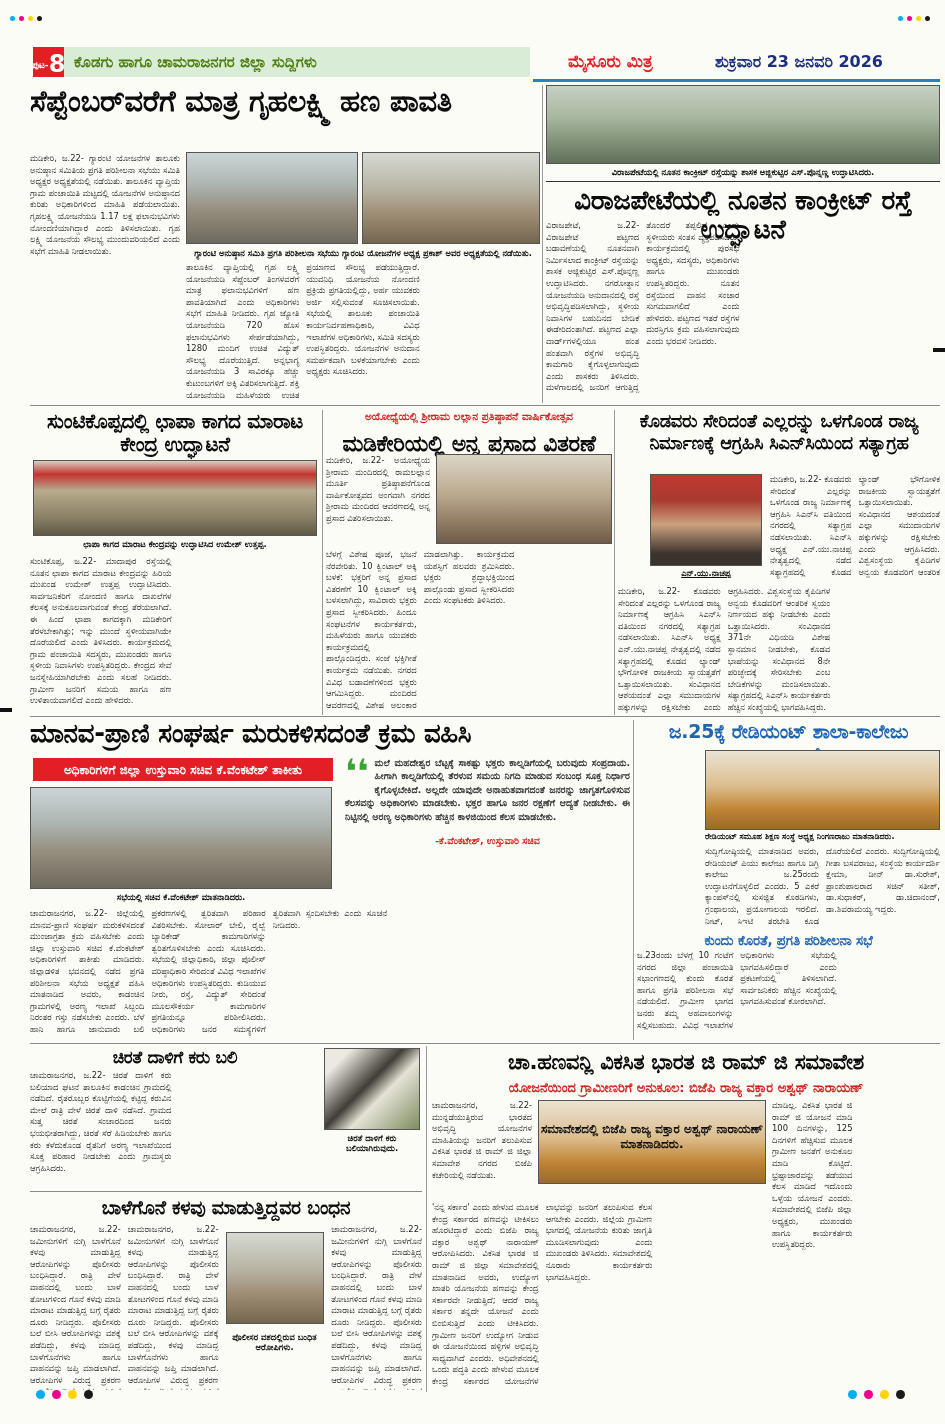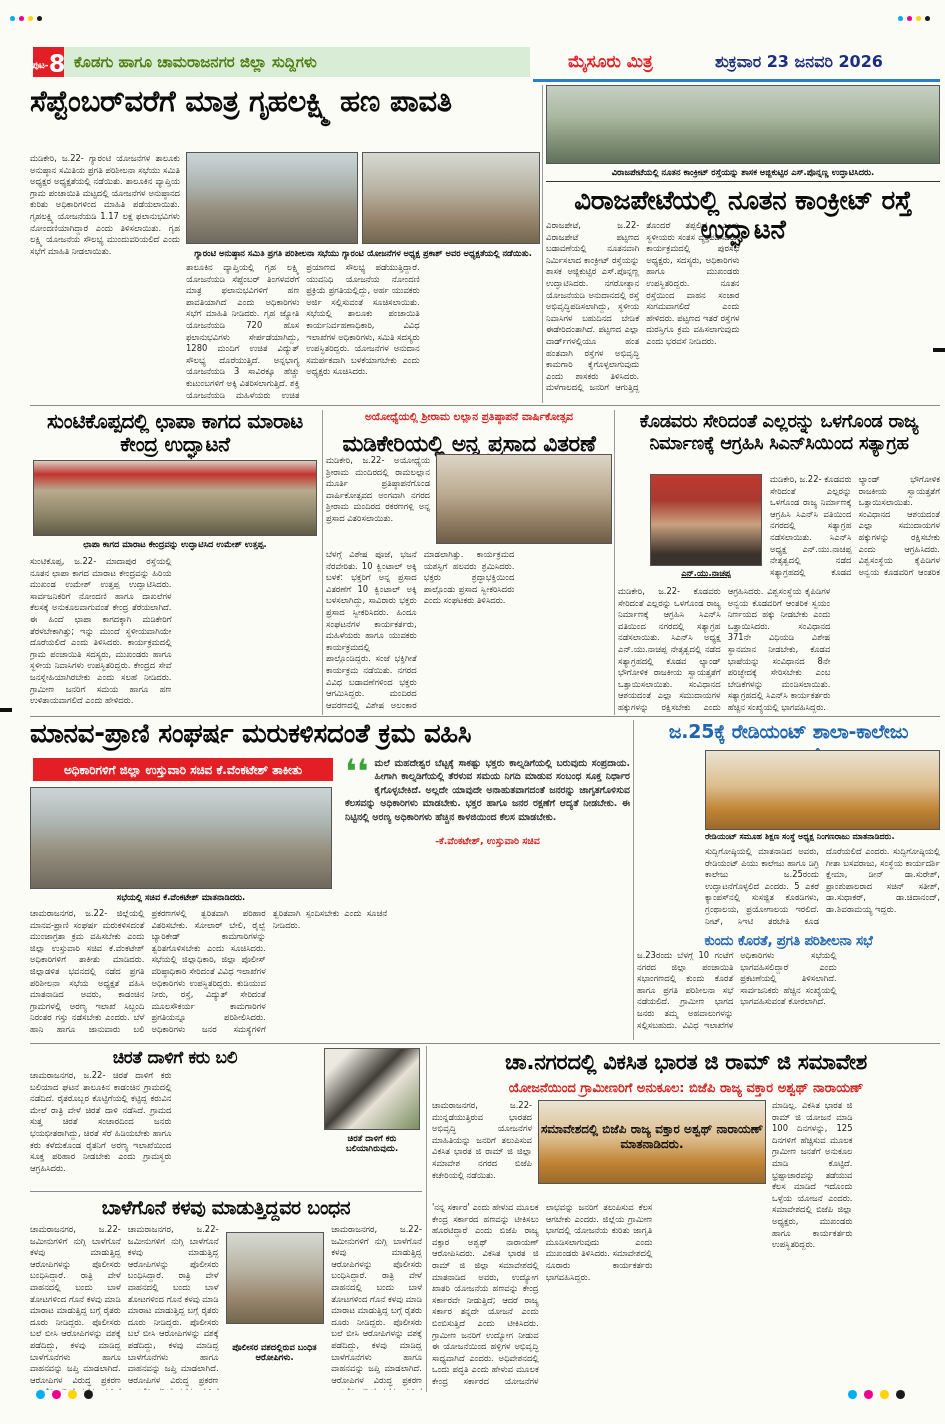--- a/index.html
+++ b/index.html
@@ -81,21 +81,21 @@
   <div class="abs hline" style="left:30px;top:405px;width:910px;"></div>
 
   <div class="abs headline center" style="left:30px;top:410px;width:290px;font-size:20px;line-height:1.15;">ಸುಂಟಿಕೊಪ್ಪದಲ್ಲಿ ಛಾಪಾ ಕಾಗದ ಮಾರಾಟ ಕೇಂದ್ರ ಉದ್ಘಾಟನೆ</div>
   <div class="abs photo ph-stamp" style="left:33px;top:460px;width:284px;height:76px;"></div>
   <div class="abs caption center" style="left:33px;top:539px;width:284px;">ಛಾಪಾ ಕಾಗದ ಮಾರಾಟ ಕೇಂದ್ರವನ್ನು ಉದ್ಘಾಟಿಸಿದ ಉಮೇಶ್ ಉತ್ತಪ್ಪ.</div>
   <div class="abs body-text cols2" style="left:30px;top:556px;width:290px;height:158px;">ಸುಂಟಿಕೊಪ್ಪ, ಜ.22- ಮಾದಾಪುರ ರಸ್ತೆಯಲ್ಲಿ ನೂತನ ಛಾಪಾ ಕಾಗದ ಮಾರಾಟ ಕೇಂದ್ರವನ್ನು ಹಿರಿಯ ಮುಖಂಡ ಉಮೇಶ್ ಉತ್ತಪ್ಪ ಉದ್ಘಾಟಿಸಿದರು. ಸಾರ್ವಜನಿಕರಿಗೆ ನೋಂದಣಿ ಹಾಗೂ ದಾಖಲೆಗಳ ಕೆಲಸಕ್ಕೆ ಅನುಕೂಲವಾಗುವಂತೆ ಕೇಂದ್ರ ತೆರೆಯಲಾಗಿದೆ. ಈ ಹಿಂದೆ ಛಾಪಾ ಕಾಗದಕ್ಕಾಗಿ ಮಡಿಕೇರಿಗೆ ತೆರಳಬೇಕಾಗಿತ್ತು; ಇನ್ನು ಮುಂದೆ ಸ್ಥಳೀಯವಾಗಿಯೇ ದೊರೆಯಲಿದೆ ಎಂದು ತಿಳಿಸಿದರು. ಕಾರ್ಯಕ್ರಮದಲ್ಲಿ ಗ್ರಾಮ ಪಂಚಾಯಿತಿ ಸದಸ್ಯರು, ಮುಖಂಡರು ಹಾಗೂ ಸ್ಥಳೀಯ ನಿವಾಸಿಗಳು ಉಪಸ್ಥಿತರಿದ್ದರು. ಕೇಂದ್ರದ ಸೇವೆ ಜನಸ್ನೇಹಿಯಾಗಿರಬೇಕು ಎಂದು ಸಲಹೆ ನೀಡಿದರು. ಗ್ರಾಮೀಣ ಜನರಿಗೆ ಸಮಯ ಹಾಗೂ ಹಣ ಉಳಿತಾಯವಾಗಲಿದೆ ಎಂದು ಹೇಳಿದರು.</div>
 
   <div class="abs vline" style="left:322px;top:410px;height:305px;"></div>
   <div class="abs kicker center" style="left:326px;top:410px;width:286px;font-size:10.5px;">ಅಯೋಧ್ಯೆಯಲ್ಲಿ ಶ್ರೀರಾಮ ಲಲ್ಲಾನ ಪ್ರತಿಷ್ಠಾಪನೆ ವಾರ್ಷಿಕೋತ್ಸವ</div>
   <div class="abs headline center" style="left:326px;top:424px;width:286px;font-size:22px;margin-top:7px;">ಮಡಿಕೇರಿಯಲ್ಲಿ ಅನ್ನ ಪ್ರಸಾದ ವಿತರಣೆ</div>
-  <div class="abs body-text" style="left:326px;top:455px;width:104px;height:90px;">ಮಡಿಕೇರಿ, ಜ.22- ಅಯೋಧ್ಯೆಯ ಶ್ರೀರಾಮ ಮಂದಿರದಲ್ಲಿ ರಾಮಲಲ್ಲಾನ ಮೂರ್ತಿ ಪ್ರತಿಷ್ಠಾಪನೆಗೊಂಡ ವಾರ್ಷಿಕೋತ್ಸವದ ಅಂಗವಾಗಿ ನಗರದ ಶ್ರೀರಾಮ ಮಂದಿರದ ರಕರಣಗಳ್ಲಿ ಅನ್ನ ಪ್ರಸಾದ ವಿತರಿಸಲಾಯಿತು.</div>
+  <div class="abs body-text" style="left:326px;top:455px;width:104px;height:90px;">ಮಡಿಕೇರಿ, ಜ.22- ಅಯೋಧ್ಯೆಯ ಶ್ರೀರಾಮ ಮಂದಿರದಲ್ಲಿ ರಾಮಲಲ್ಲಾನ ಮೂರ್ತಿ ಪ್ರತಿಷ್ಠಾಪನೆಗೊಂಡ ವಾರ್ಷಿಕೋತ್ಸವದ ಅಂಗವಾಗಿ ನಗರದ ಶ್ರೀರಾಮ ಮಂದಿರದ ಆವರಣದಲ್ಲಿ ಅನ್ನ ಪ್ರಸಾದ ವಿತರಿಸಲಾಯಿತು.</div>
   <div class="abs photo ph-crowd" style="left:436px;top:454px;width:176px;height:90px;"></div>
   <div class="abs body-text cols3" style="left:326px;top:549px;width:286px;height:165px;">ಬೆಳಗ್ಗೆ ವಿಶೇಷ ಪೂಜೆ, ಭಜನೆ ನೆರವೇರಿತು. 10 ಕ್ವಿಂಟಾಲ್ ಅಕ್ಕಿ ಬಳಕೆ: ಭಕ್ತರಿಗೆ ಅನ್ನ ಪ್ರಸಾದ ವಿತರಣೆಗೆ 10 ಕ್ವಿಂಟಾಲ್ ಅಕ್ಕಿ ಬಳಸಲಾಗಿದ್ದು, ಸಾವಿರಾರು ಭಕ್ತರು ಪ್ರಸಾದ ಸ್ವೀಕರಿಸಿದರು. ಹಿಂದೂ ಸಂಘಟನೆಗಳ ಕಾರ್ಯಕರ್ತರು, ಮಹಿಳೆಯರು ಹಾಗೂ ಯುವಕರು ಕಾರ್ಯಕ್ರಮದಲ್ಲಿ ಪಾಲ್ಗೊಂಡಿದ್ದರು. ಸಂಜೆ ಭಕ್ತಿಗೀತೆ ಕಾರ್ಯಕ್ರಮ ನಡೆಯಿತು. ನಗರದ ವಿವಿಧ ಬಡಾವಣೆಗಳಿಂದ ಭಕ್ತರು ಆಗಮಿಸಿದ್ದರು. ಮಂದಿರದ ಆವರಣದಲ್ಲಿ ವಿಶೇಷ ಅಲಂಕಾರ ಮಾಡಲಾಗಿತ್ತು. ಕಾರ್ಯಕ್ರಮದ ಯಶಸ್ಸಿಗೆ ಹಲವರು ಶ್ರಮಿಸಿದರು. ಭಕ್ತರು ಶ್ರದ್ಧಾಭಕ್ತಿಯಿಂದ ಪಾಲ್ಗೊಂಡು ಪ್ರಸಾದ ಸ್ವೀಕರಿಸಿದರು ಎಂದು ಸಂಘಟಕರು ತಿಳಿಸಿದರು.</div>
 
   <div class="abs vline" style="left:614px;top:410px;height:305px;"></div>
   <div class="abs headline center" style="left:618px;top:410px;width:322px;font-size:18px;line-height:1.2;">ಕೊಡವರು ಸೇರಿದಂತೆ ಎಲ್ಲರನ್ನು ಒಳಗೊಂಡ ರಾಜ್ಯ ನಿರ್ಮಾಣಕ್ಕೆ ಆಗ್ರಹಿಸಿ ಸಿಎನ್‌ಸಿಯಿಂದ ಸತ್ಯಾಗ್ರಹ</div>
   <div class="abs photo ph-portrait" style="left:650px;top:474px;width:112px;height:92px;"></div>
   <div class="abs caption center" style="left:650px;top:568px;width:112px;text-decoration:underline;">ಎನ್.ಯು.ನಾಚಪ್ಪ</div>
   <div class="abs body-text cols2" style="left:770px;top:474px;width:170px;height:108px;">ಮಡಿಕೇರಿ, ಜ.22- ಕೊಡವರು ಸೇರಿದಂತೆ ಎಲ್ಲರನ್ನು ಒಳಗೊಂಡ ರಾಜ್ಯ ನಿರ್ಮಾಣಕ್ಕೆ ಆಗ್ರಹಿಸಿ ಸಿಎನ್‌ಸಿ ವತಿಯಿಂದ ನಗರದಲ್ಲಿ ಸತ್ಯಾಗ್ರಹ ನಡೆಸಲಾಯಿತು. ಸಿಎನ್‌ಸಿ ಅಧ್ಯಕ್ಷ ಎನ್.ಯು.ನಾಚಪ್ಪ ನೇತೃತ್ವದಲ್ಲಿ ನಡೆದ ಸತ್ಯಾಗ್ರಹದಲ್ಲಿ ಕೊಡವ ಲ್ಯಾಂಡ್ ಭೌಗೋಳಿಕ ರಾಜಕೀಯ ಸ್ವಾಯತ್ತತೆಗೆ ಒತ್ತಾಯಿಸಲಾಯಿತು. ಸಂವಿಧಾನದ ಆಶಯದಂತೆ ಎಲ್ಲಾ ಸಮುದಾಯಗಳ ಹಕ್ಕುಗಳನ್ನು ರಕ್ಷಿಸಬೇಕು ಎಂದು ಆಗ್ರಹಿಸಿದರು. ವಿಶ್ವಸಂಸ್ಥೆಯ ಕೈಪಿಡಿಗಳ ಅನ್ವಯ ಕೊಡವರಿಗೆ ಆಂತರಿಕ ಸ್ವಯಂ ನಿರ್ಣಯದ ಹಕ್ಕು ನೀಡಬೇಕು ಎಂದು ಒತ್ತಾಯಿಸಿದರು. ಸಂವಿಧಾನದ 371ನೇ ವಿಧಿಯಡಿ ವಿಶೇಷ ಸ್ಥಾನಮಾನ ನೀಡಬೇಕು, ಕೊಡವ ಭಾಷೆಯನ್ನು ಸಂವಿಧಾನದ 8ನೇ ಪರಿಚ್ಛೇದಕ್ಕೆ ಸೇರಿಸಬೇಕು ಎಂಬ ಬೇಡಿಕೆಗಳನ್ನು ಮಂಡಿಸಲಾಯಿತು. ಸತ್ಯಾಗ್ರಹದಲ್ಲಿ ಸಿಎನ್‌ಸಿ ಕಾರ್ಯಕರ್ತರು ಹೆಚ್ಚಿನ ಸಂಖ್ಯೆಯಲ್ಲಿ ಭಾಗವಹಿಸಿದ್ದರು.</div>
   <div class="abs body-text cols3" style="left:618px;top:586px;width:322px;height:128px;">ಮಡಿಕೇರಿ, ಜ.22- ಕೊಡವರು ಸೇರಿದಂತೆ ಎಲ್ಲರನ್ನು ಒಳಗೊಂಡ ರಾಜ್ಯ ನಿರ್ಮಾಣಕ್ಕೆ ಆಗ್ರಹಿಸಿ ಸಿಎನ್‌ಸಿ ವತಿಯಿಂದ ನಗರದಲ್ಲಿ ಸತ್ಯಾಗ್ರಹ ನಡೆಸಲಾಯಿತು. ಸಿಎನ್‌ಸಿ ಅಧ್ಯಕ್ಷ ಎನ್.ಯು.ನಾಚಪ್ಪ ನೇತೃತ್ವದಲ್ಲಿ ನಡೆದ ಸತ್ಯಾಗ್ರಹದಲ್ಲಿ ಕೊಡವ ಲ್ಯಾಂಡ್ ಭೌಗೋಳಿಕ ರಾಜಕೀಯ ಸ್ವಾಯತ್ತತೆಗೆ ಒತ್ತಾಯಿಸಲಾಯಿತು. ಸಂವಿಧಾನದ ಆಶಯದಂತೆ ಎಲ್ಲಾ ಸಮುದಾಯಗಳ ಹಕ್ಕುಗಳನ್ನು ರಕ್ಷಿಸಬೇಕು ಎಂದು ಆಗ್ರಹಿಸಿದರು. ವಿಶ್ವಸಂಸ್ಥೆಯ ಕೈಪಿಡಿಗಳ ಅನ್ವಯ ಕೊಡವರಿಗೆ ಆಂತರಿಕ ಸ್ವಯಂ ನಿರ್ಣಯದ ಹಕ್ಕು ನೀಡಬೇಕು ಎಂದು ಒತ್ತಾಯಿಸಿದರು. ಸಂವಿಧಾನದ 371ನೇ ವಿಧಿಯಡಿ ವಿಶೇಷ ಸ್ಥಾನಮಾನ ನೀಡಬೇಕು, ಕೊಡವ ಭಾಷೆಯನ್ನು ಸಂವಿಧಾನದ 8ನೇ ಪರಿಚ್ಛೇದಕ್ಕೆ ಸೇರಿಸಬೇಕು ಎಂಬ ಬೇಡಿಕೆಗಳನ್ನು ಮಂಡಿಸಲಾಯಿತು. ಸತ್ಯಾಗ್ರಹದಲ್ಲಿ ಸಿಎನ್‌ಸಿ ಕಾರ್ಯಕರ್ತರು ಹೆಚ್ಚಿನ ಸಂಖ್ಯೆಯಲ್ಲಿ ಭಾಗವಹಿಸಿದ್ದರು.</div>
 
@@ -130,27 +130,27 @@
   <div class="abs caption center" style="left:322px;top:1133px;width:100px;">ಚಿರತೆ ದಾಳಿಗೆ ಕರು ಬಲಿಯಾಗಿರುವುದು.</div>
 
   <div class="abs hline" style="left:30px;top:1191px;width:392px;"></div>
 
   <div class="abs headline center" style="left:30px;top:1196px;width:392px;font-size:19px;">ಬಾಳೆಗೊನೆ ಕಳವು ಮಾಡುತ್ತಿದ್ದವರ ಬಂಧನ</div>
   <div class="abs" style="left:30px;top:1224px;width:392px;height:166px;display:flex;gap:7px;">
     <div class="body-text" style="width:92px;height:166px;">ಚಾಮರಾಜನಗರ, ಜ.22- ಜಮೀನುಗಳಿಗೆ ನುಗ್ಗಿ ಬಾಳೆಗೊನೆ ಕಳವು ಮಾಡುತ್ತಿದ್ದ ಆರೋಪಿಗಳನ್ನು ಪೊಲೀಸರು ಬಂಧಿಸಿದ್ದಾರೆ. ರಾತ್ರಿ ವೇಳೆ ವಾಹನದಲ್ಲಿ ಬಂದು ಬಾಳೆ ತೋಟಗಳಿಂದ ಗೊನೆ ಕಳವು ಮಾಡಿ ಮಾರಾಟ ಮಾಡುತ್ತಿದ್ದ ಬಗ್ಗೆ ರೈತರು ದೂರು ನೀಡಿದ್ದರು. ಪೊಲೀಸರು ಬಲೆ ಬೀಸಿ ಆರೋಪಿಗಳನ್ನು ವಶಕ್ಕೆ ಪಡೆದಿದ್ದು, ಕಳವು ಮಾಡಿದ್ದ ಬಾಳೆಗೊನೆಗಳು ಹಾಗೂ ವಾಹನವನ್ನು ಜಪ್ತಿ ಮಾಡಲಾಗಿದೆ. ಆರೋಪಿಗಳ ವಿರುದ್ಧ ಪ್ರಕರಣ ದಾಖಲಿಸಿ ತನಿಖೆ ನಡೆಸಲಾಗುತ್ತಿದೆ ಎಂದು ಪೊಲೀಸರು ತಿಳಿಸಿದರು. ಕಳವು ಪ್ರಕರಣಗಳ ತಡೆಗೆ ರಾತ್ರಿ ಗಸ್ತು ಹೆಚ್ಚಿಸಲಾಗಿದೆ ಎಂದರು.</div>
     <div class="body-text" style="width:92px;height:166px;">ಚಾಮರಾಜನಗರ, ಜ.22- ಜಮೀನುಗಳಿಗೆ ನುಗ್ಗಿ ಬಾಳೆಗೊನೆ ಕಳವು ಮಾಡುತ್ತಿದ್ದ ಆರೋಪಿಗಳನ್ನು ಪೊಲೀಸರು ಬಂಧಿಸಿದ್ದಾರೆ. ರಾತ್ರಿ ವೇಳೆ ವಾಹನದಲ್ಲಿ ಬಂದು ಬಾಳೆ ತೋಟಗಳಿಂದ ಗೊನೆ ಕಳವು ಮಾಡಿ ಮಾರಾಟ ಮಾಡುತ್ತಿದ್ದ ಬಗ್ಗೆ ರೈತರು ದೂರು ನೀಡಿದ್ದರು. ಪೊಲೀಸರು ಬಲೆ ಬೀಸಿ ಆರೋಪಿಗಳನ್ನು ವಶಕ್ಕೆ ಪಡೆದಿದ್ದು, ಕಳವು ಮಾಡಿದ್ದ ಬಾಳೆಗೊನೆಗಳು ಹಾಗೂ ವಾಹನವನ್ನು ಜಪ್ತಿ ಮಾಡಲಾಗಿದೆ. ಆರೋಪಿಗಳ ವಿರುದ್ಧ ಪ್ರಕರಣ ದಾಖಲಿಸಿ ತನಿಖೆ ನಡೆಸಲಾಗುತ್ತಿದೆ ಎಂದು ಪೊಲೀಸರು ತಿಳಿಸಿದರು. ಕಳವು ಪ್ರಕರಣಗಳ ತಡೆಗೆ ರಾತ್ರಿ ಗಸ್ತು ಹೆಚ್ಚಿಸಲಾಗಿದೆ ಎಂದರು.</div>
     <div style="width:100px;">
       <div class="photo ph-meeting2" style="width:98px;height:92px;margin-top:8px;"></div>
-      <div class="caption center" style="width:98px;margin-top:18px;">ಪೊಲೀಸರ ವಶದಲ್ಲಿರುವ ಬಂಧಿತ ಆರೋಪಿಗಳು.</div>
+      <div class="caption center" style="width:98px;margin-top:8px;">ಪೊಲೀಸರ ವಶದಲ್ಲಿರುವ ಬಂಧಿತ ಆರೋಪಿಗಳು.</div>
     </div>
     <div class="body-text" style="width:92px;height:166px;">ಚಾಮರಾಜನಗರ, ಜ.22- ಜಮೀನುಗಳಿಗೆ ನುಗ್ಗಿ ಬಾಳೆಗೊನೆ ಕಳವು ಮಾಡುತ್ತಿದ್ದ ಆರೋಪಿಗಳನ್ನು ಪೊಲೀಸರು ಬಂಧಿಸಿದ್ದಾರೆ. ರಾತ್ರಿ ವೇಳೆ ವಾಹನದಲ್ಲಿ ಬಂದು ಬಾಳೆ ತೋಟಗಳಿಂದ ಗೊನೆ ಕಳವು ಮಾಡಿ ಮಾರಾಟ ಮಾಡುತ್ತಿದ್ದ ಬಗ್ಗೆ ರೈತರು ದೂರು ನೀಡಿದ್ದರು. ಪೊಲೀಸರು ಬಲೆ ಬೀಸಿ ಆರೋಪಿಗಳನ್ನು ವಶಕ್ಕೆ ಪಡೆದಿದ್ದು, ಕಳವು ಮಾಡಿದ್ದ ಬಾಳೆಗೊನೆಗಳು ಹಾಗೂ ವಾಹನವನ್ನು ಜಪ್ತಿ ಮಾಡಲಾಗಿದೆ. ಆರೋಪಿಗಳ ವಿರುದ್ಧ ಪ್ರಕರಣ ದಾಖಲಿಸಿ ತನಿಖೆ ನಡೆಸಲಾಗುತ್ತಿದೆ ಎಂದು ಪೊಲೀಸರು ತಿಳಿಸಿದರು. ಕಳವು ಪ್ರಕರಣಗಳ ತಡೆಗೆ ರಾತ್ರಿ ಗಸ್ತು ಹೆಚ್ಚಿಸಲಾಗಿದೆ ಎಂದರು.</div>
   </div>
 
   <div class="abs vline" style="left:426px;top:1046px;height:346px;"></div>
-  <div class="abs headline center" style="left:432px;top:1050px;width:508px;font-size:21px;">ಚಾ.ನಗರದಲ್ಲಿ ವಿಕಸಿತ ಭಾರತ ಜಿ ರಾಮ್ ಜಿ ಸಮಾವೇಶ</div>
+  <div class="abs headline center" style="left:432px;top:1050px;width:508px;font-size:21px;">ಚಾ.ಹಣವನ್ಲಿ ವಿಕಸಿತ ಭಾರತ ಜಿ ರಾಮ್ ಜಿ ಸಮಾವೇಶ</div>
   <div class="abs kicker center" style="left:432px;top:1080px;width:508px;font-size:13px;">ಯೋಜನೆಯಿಂದ ಗ್ರಾಮೀಣರಿಗೆ ಅನುಕೂಲ: ಬಿಜೆಪಿ ರಾಜ್ಯ ವಕ್ತಾರ ಅಶ್ವಥ್ ನಾರಾಯಣ್</div>
   <div class="abs body-text" style="left:432px;top:1100px;width:100px;height:98px;">ಚಾಮರಾಜನಗರ, ಜ.22- ಮುನ್ನಡೆಯುತ್ತಿರುವ ಭಾರತದ ಅಭಿವೃದ್ಧಿ ಯೋಜನೆಗಳ ಮಾಹಿತಿಯನ್ನು ಜನರಿಗೆ ತಲುಪಿಸುವ ವಿಕಸಿತ ಭಾರತ ಜಿ ರಾಮ್ ಜಿ ಜಿಲ್ಲಾ ಸಮಾವೇಶ ನಗರದ ಬಿಜೆಪಿ ಕಚೇರಿಯಲ್ಲಿ ನಡೆಯಿತು.</div>
   <div class="abs photo ph-saffron" style="left:538px;top:1100px;width:228px;height:84px;"></div>
   <div class="abs caption center" style="left:538px;top:1122px;width:228px;font-size:12px;">ಸಮಾವೇಶದಲ್ಲಿ ಬಿಜೆಪಿ ರಾಜ್ಯ ವಕ್ತಾರ ಅಶ್ವಥ್ ನಾರಾಯಣ್ ಮಾತನಾಡಿದರು.</div>
   <div class="abs body-text cols2" style="left:772px;top:1100px;width:168px;height:290px;">ಮಾಡಿಲ್ಲ. ವಿಕಸಿತ ಭಾರತ ಜಿ ರಾಮ್ ಜಿ ಯೋಜನೆ ಮಾಡಿ 100 ದಿನಗಳನ್ನು, 125 ದಿನಗಳಿಗೆ ಹೆಚ್ಚಿಸುವ ಮೂಲಕ ಗ್ರಾಮೀಣ ಜನತೆಗೆ ಅನುಕೂಲ ಮಾಡಿ ಕೊಟ್ಟಿದೆ. ಭ್ರಷ್ಟಾಚಾರವನ್ನು ತಡೆಯುವ ಕೆಲಸ ಮಾಡಿದೆ ಇದೊಂದು ಒಳ್ಳೆಯ ಯೋಜನೆ ಎಂದರು. ಸಮಾವೇಶದಲ್ಲಿ ಬಿಜೆಪಿ ಜಿಲ್ಲಾ ಅಧ್ಯಕ್ಷರು, ಮುಖಂಡರು ಹಾಗೂ ಕಾರ್ಯಕರ್ತರು ಉಪಸ್ಥಿತರಿದ್ದರು.</div>
   <div class="abs body-text cols3" style="left:432px;top:1202px;width:334px;height:188px;">'ನನ್ನ ಸರ್ಕಾರ' ಎಂದು ಹೇಳುವ ಮೂಲಕ ಕೇಂದ್ರ ಸರ್ಕಾರದ ಹಣವನ್ನು ಟೀಕಿಸಲು ಹೊರಟಿದ್ದಾರೆ ಎಂದು ಬಿಜೆಪಿ ರಾಜ್ಯ ವಕ್ತಾರ ಅಶ್ವಥ್ ನಾರಾಯಣ್ ಆರೋಪಿಸಿದರು. ವಿಕಸಿತ ಭಾರತ ಜಿ ರಾಮ್ ಜಿ ಜಿಲ್ಲಾ ಸಮಾವೇಶದಲ್ಲಿ ಮಾತನಾಡಿದ ಅವರು, ಉದ್ಯೋಗ ಖಾತರಿ ಯೋಜನೆಯ ಹಣವನ್ನು ಕೇಂದ್ರ ಸರ್ಕಾರವೇ ನೀಡುತ್ತಿದೆ; ಆದರೆ ರಾಜ್ಯ ಸರ್ಕಾರ ತನ್ನದೇ ಯೋಜನೆ ಎಂದು ಬಿಂಬಿಸುತ್ತಿದೆ ಎಂದು ಟೀಕಿಸಿದರು. ಗ್ರಾಮೀಣ ಜನರಿಗೆ ಉದ್ಯೋಗ ನೀಡುವ ಈ ಯೋಜನೆಯಿಂದ ಹಳ್ಳಿಗಳ ಅಭಿವೃದ್ಧಿ ಸಾಧ್ಯವಾಗಿದೆ ಎಂದರು. ಅಧಿವೇಶನದಲ್ಲಿ ಒಂದು ಪದ್ಧತಿ ಎಂದು ಹೇಳುವ ಮೂಲಕ ಕೇಂದ್ರ ಸರ್ಕಾರದ ಯೋಜನೆಗಳ ಲಾಭವನ್ನು ಜನರಿಗೆ ತಲುಪಿಸುವ ಕೆಲಸ ಆಗಬೇಕು ಎಂದರು. ಜಿಲ್ಲೆಯ ಗ್ರಾಮೀಣ ಭಾಗದಲ್ಲಿ ಯೋಜನೆಯ ಕುರಿತು ಜಾಗೃತಿ ಮೂಡಿಸಲಾಗುವುದು ಎಂದು ಮುಖಂಡರು ತಿಳಿಸಿದರು. ಸಮಾವೇಶದಲ್ಲಿ ನೂರಾರು ಕಾರ್ಯಕರ್ತರು ಭಾಗವಹಿಸಿದ್ದರು.</div>
 
 </div>
 
 </body></html>

